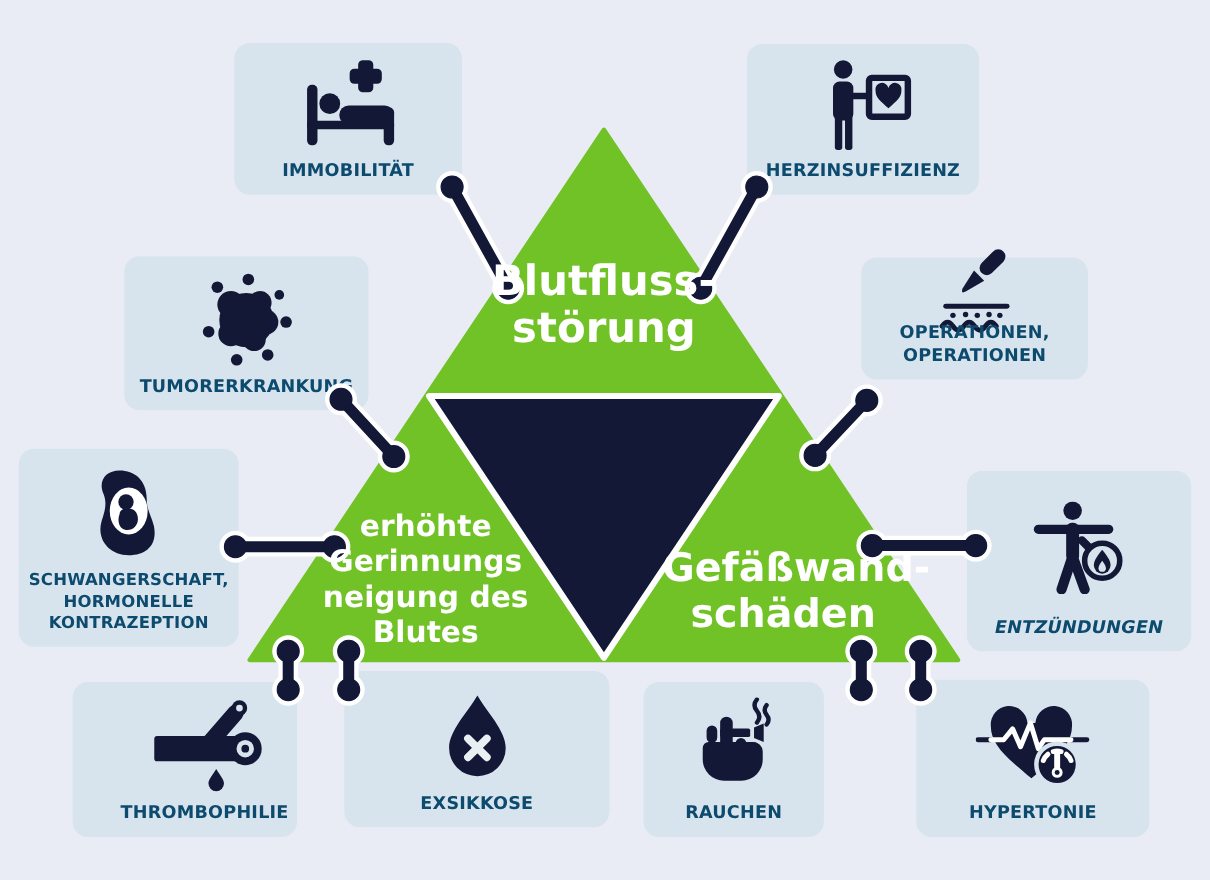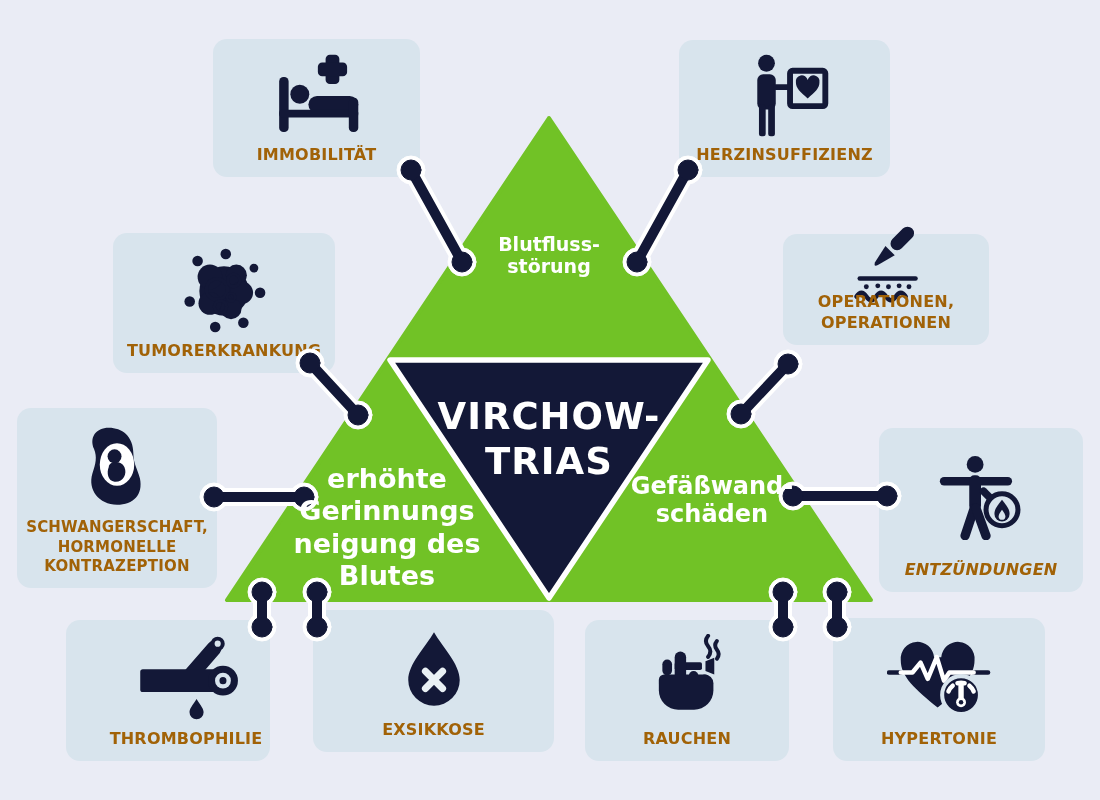--- a/index.html
+++ b/index.html
@@ -11,33 +11,33 @@
   }
   #diagram-svg{position:absolute;left:0;top:0;z-index:2;pointer-events:none;}
   .card{
     position:absolute;z-index:1;background:#d8e4ed;border-radius:14px;
     display:flex;flex-direction:column;align-items:center;justify-content:flex-end;
     padding:8px 8px 12px;
   }
   .card .icon{flex:1;display:flex;align-items:center;justify-content:center;min-height:0;}
   .card .icon svg{display:block;}
   .card .label{
-    color:#a16207;font-weight:bold;font-size:16px;line-height:1.28;
+    color:#0c4a6e;font-weight:bold;font-size:16px;line-height:1.28;
     text-align:center;letter-spacing:.2px;white-space:nowrap;
   }
   .card .label span{display:block;}
   .card.small-label .label{font-size:15px;}
   .tri-label{
     position:absolute;z-index:3;color:#ffffff;font-weight:bold;text-align:center;
     pointer-events:none;
   }
   .tri-label span{display:block;}
-  #label-top{left:439px;top:234px;width:220px;font-size:19px;line-height:1.14;}
+  #label-top{left:439px;top:234px;width:220px;font-size:38px;line-height:1.14;}
   #label-left{left:277px;top:463px;width:220px;font-size:27px;line-height:1.2;}
-  #label-right{left:602px;top:472px;width:220px;font-size:24px;line-height:1.18;}
+  #label-right{left:602px;top:496px;width:220px;font-size:36px;line-height:1.18;}
   #label-center{left:419px;top:394px;width:260px;font-size:37px;line-height:1.22;letter-spacing:1px;}
   .ic{fill:#131837;}
   .ic-hole{fill:#d8e4ed;}
   .ic-stroke{stroke:#131837;fill:none;}
 </style>
 </head>
 <body>
 
 <div id="stage">
 
@@ -183,21 +183,21 @@
         <path class="ic" d="M50,3 C39,22 17,44 17,64 a33,33 0 0 0 66,0 C83,44 61,22 50,3 z"></path>
         <line x1="39" y1="53" x2="61" y2="75" stroke="#e9f0f4" stroke-width="9" stroke-linecap="round"></line>
         <line x1="61" y1="53" x2="39" y2="75" stroke="#e9f0f4" stroke-width="9" stroke-linecap="round"></line>
       </svg>
     </div>
     <div class="label">
         <span>EXSIKKOSE</span>
       </div>
   </div>
 
-  <div class="card" style="left:585px;top:620px;width:204px;height:141px;justify-content:center;">
+  <div class="card" style="left:585px;top:620px;width:164px;height:141px;justify-content:center;">
     <div class="icon">
       <svg width="90" height="88" viewBox="0 0 100 100">
         <path class="ic-stroke" d="M74,26 q5,-6 0,-12 q-5,-6 0,-12" stroke-width="4.5" stroke-linecap="round"></path>
         <path class="ic-stroke" d="M84,28 q4,-5 0,-10 q-4,-5 0,-10" stroke-width="4.5" stroke-linecap="round"></path>
         <rect class="ic" x="36" y="32" width="31" height="9" rx="2"></rect>
         <polygon class="ic" points="71,31 81,27 81,46 71,42"></polygon>
         <rect class="ic" x="22" y="29" width="11" height="18" rx="5.5"></rect>
         <rect class="ic" x="36" y="20" width="13" height="34" rx="6.5"></rect>
         <rect class="ic" x="52" y="42" width="11" height="14" rx="5.5"></rect>
         <rect class="ic" x="65" y="46" width="11" height="12" rx="5.5"></rect>
@@ -313,18 +313,14 @@
   <div class="tri-label" id="label-left">
     <span>erhöhte</span>
       <span>Gerinnungs</span>
       <span>neigung des</span>
       <span>Blutes</span>
   </div>
   <div class="tri-label" id="label-right">
     <span>Gefäßwand-</span>
       <span>schäden</span>
   </div>
-  <div class="tri-label" id="label-center">
-    <span>VIRCHOW-</span>
-      <span>TRIAS</span>
-  </div>
 
 </div>
 
 </body></html>

